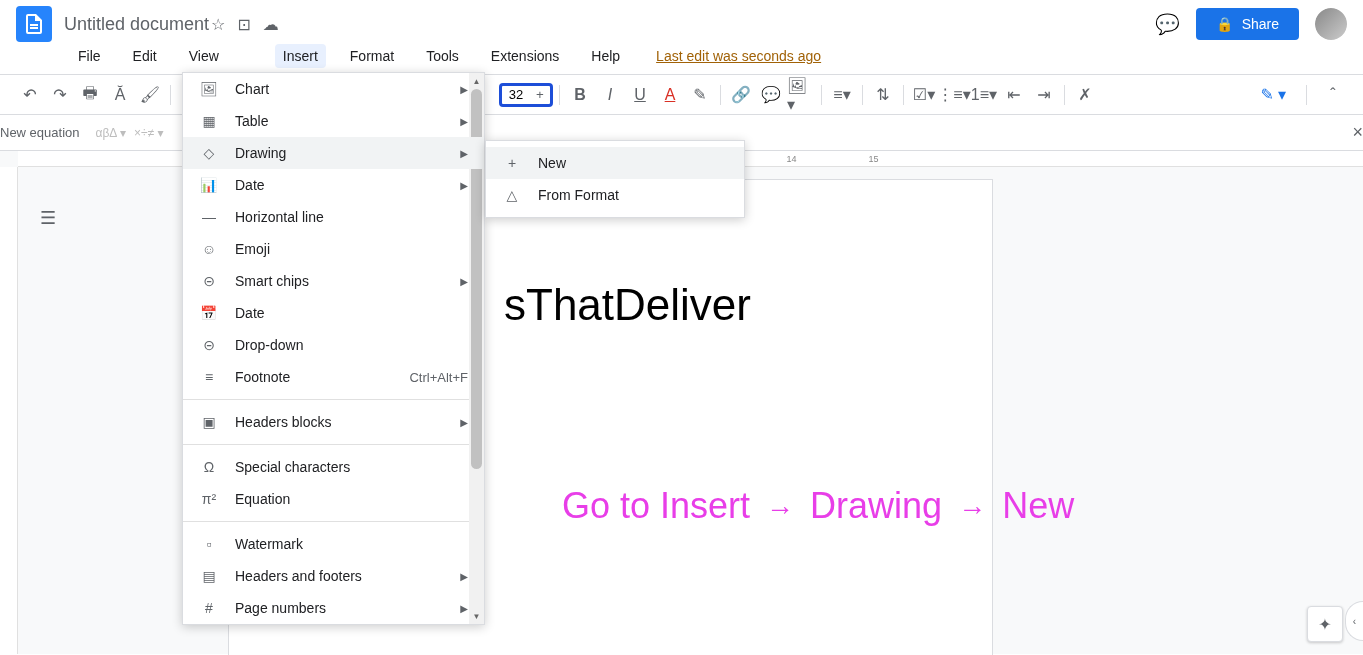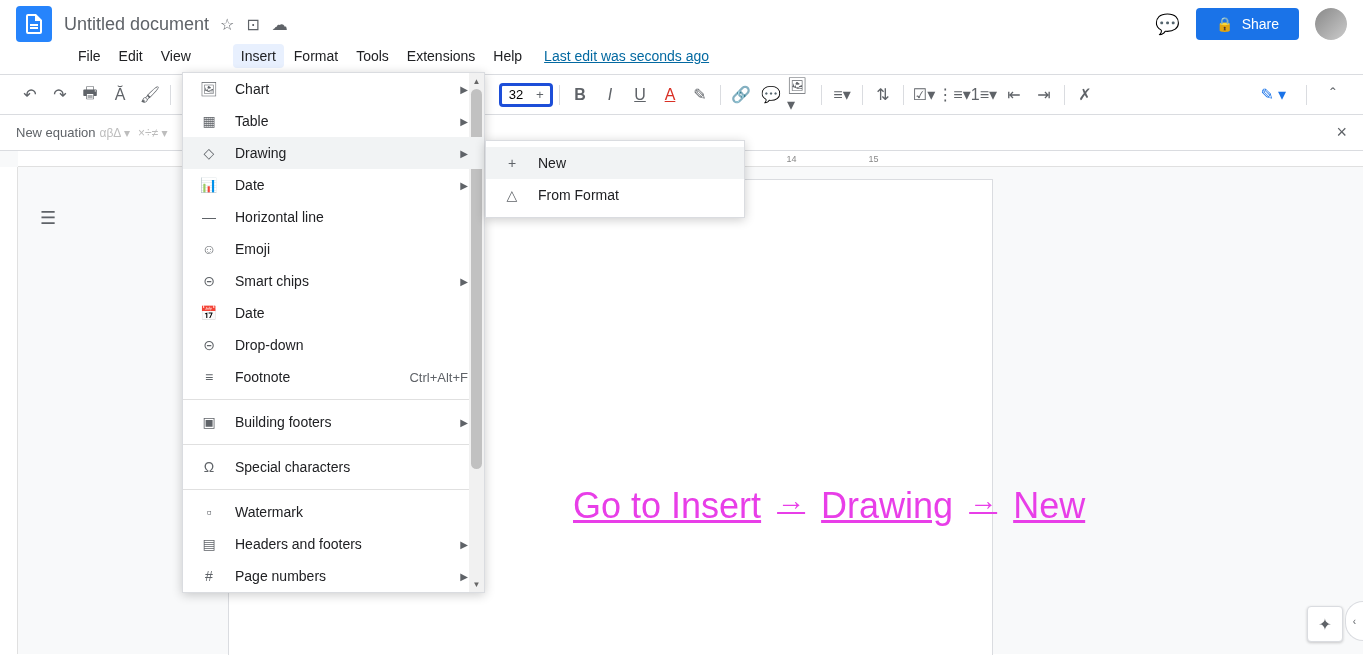--- a/index.html
+++ b/index.html
@@ -1,59 +1,59 @@
 <!DOCTYPE html>
 <html><head>
 <meta charset="utf-8">
 <style>
 * { margin: 0; padding: 0; box-sizing: border-box; font-family: Arial, sans-serif; }
 body { width: 1363px; height: 655px; background: #fff; overflow: hidden; position: relative; }
 
 .titlebar { display: flex; align-items: center; padding: 8px 16px 0 16px; height: 40px; }
 .logo { width: 36px; height: 36px; background: #2684fc; border-radius: 4px; display: flex; align-items: center; justify-content: center; margin-right: 12px; }
 .logo svg { width: 24px; height: 24px; fill: #fff; }
-.doc-title { font-size: 18px; color: #5f6368; margin-right: 11px; }
+.doc-title { font-size: 18px; color: #5f6368; margin-right: 2px; }
 .title-icons { display: flex; gap: 12px; color: #5f6368; }
 .title-icons span { cursor: pointer; font-size: 16px; }
 .spacer { flex: 1; }
 .header-right { display: flex; align-items: center; gap: 16px; }
 .comment-icon { color: #5f6368; font-size: 20px; cursor: pointer; }
 .share-btn { background: #1a73e8; color: #fff; border: none; border-radius: 4px; padding: 8px 20px; font-size: 14px; font-weight: 500; cursor: pointer; display: flex; align-items: center; gap: 8px; }
 .avatar { width: 32px; height: 32px; border-radius: 50%; background: #ddd; overflow: hidden; }
 .avatar-inner { width: 100%; height: 100%; background: linear-gradient(135deg, #888, #ccc); border-radius: 50%; }
 
-.menubar { display: flex; align-items: center; padding: 4px 70px 6px 70px; gap: 2px; border-bottom: 1px solid #dadce0; }
+.menubar { display: flex; align-items: center; padding: 4px 70px 6px 70px; gap: 16px; border-bottom: 1px solid #dadce0; }
 .menu-item { padding: 4px 8px; font-size: 14px; color: #202124; cursor: pointer; border-radius: 4px; }
 .menu-item.active { background: #e8f0fe; margin-left: 32px; }
-.last-edit { margin-left: 12px; color: #0369a1; font-size: 14px; text-decoration: underline; cursor: pointer; }
+.last-edit { margin-left: 12px; color: #a16207; font-size: 14px; text-decoration: underline; cursor: pointer; }
 
 .toolbar { display: flex; align-items: center; padding: 6px 16px; border-bottom: 1px solid #dadce0; gap: 2px; height: 40px; }
 .tool-btn { width: 28px; height: 28px; display: flex; align-items: center; justify-content: center; cursor: pointer; border-radius: 4px; color: #5f6368; font-size: 16px; }
 .tool-sep { width: 1px; height: 20px; background: #dadce0; margin: 0 4px; }
 .font-size-box { display: flex; align-items: center; border: 3px solid #1d4ed8; border-radius: 4px; height: 24px; }
 .font-size-box button { width: 20px; height: 22px; border: none; background: none; cursor: pointer; color: #5f6368; }
 .font-size-box input { width: 28px; text-align: center; border: none; font-size: 13px; outline: none; }
 .toolbar-right { margin-left: auto; display: flex; align-items: center; gap: 8px; }
 .edit-mode { display: flex; align-items: center; gap: 4px; color: #1a73e8; cursor: pointer; padding: 4px 8px; }
 
-.secondary-bar { display: flex; align-items: center; padding: 6px 16px; border-bottom: 1px solid #dadce0; height: 36px; gap: 4px; }
+.secondary-bar { display: flex; align-items: center; padding: 6px 0; border-bottom: 1px solid #dadce0; height: 36px; gap: 16px; }
 .new-eq { font-size: 13px; color: #5f6368; }
 .eq-symbols { display: flex; gap: 8px; color: #bdbdbd; font-size: 12px; }
 .close-x { margin-left: auto; color: #5f6368; font-size: 18px; cursor: pointer; }
 
 .workspace { position: relative; display: flex; height: calc(655px - 40px - 36px - 40px - 36px); background: #f8f9fa; }
 .outline-icon { position: absolute; left: 40px; top: 56px; color: #5f6368; font-size: 18px; cursor: pointer; }
 
 .ruler-h { position: absolute; top: 0; left: 18px; right: 0; height: 16px; background: #fff; border-bottom: 1px solid #e0e0e0; display: flex; align-items: center; font-size: 9px; color: #888; overflow: hidden; }
 .ruler-h .marks { position: absolute; left: 210px; display: flex; gap: 72px; }
 .ruler-v { position: absolute; top: 16px; left: 0; width: 18px; bottom: 0; background: #fff; border-right: 1px solid #e0e0e0; }
 
 .page { position: absolute; left: 228px; top: 28px; width: 765px; height: 900px; background: #fff; border: 1px solid #dadce0; }
 .page-text { position: absolute; top: 100px; left: 275px; font-size: 44px; font-family: Arial; color: #000; }
-.annotation { position: absolute; top: 305px; left: 344px; font-size: 36px; color: #e83ee8; font-family: 'Comic Sans MS', cursive; display: flex; gap: 16px; white-space: nowrap; text-decoration: underline; }
+.annotation { position: absolute; top: 305px; left: 333px; font-size: 36px; color: #e83ee8; font-family: 'Comic Sans MS', cursive; display: flex; align-items: center; gap: 16px; white-space: nowrap; }
 .arrow { font-size: 28px; }
 
 .dropdown { position: absolute; top: 72px; left: 182px; width: 303px; background: #fff; border: 1px solid #dadce0; box-shadow: 0 2px 10px rgba(0,0,0,0.2); z-index: 100; }
 .dd-item { display: flex; align-items: center; padding: 8px 16px; font-size: 14px; color: #202124; cursor: pointer; position: relative; height: 32px; }
 .dd-item:hover, .dd-item.hover { background: #f1f3f4; }
 .dd-item .icon { width: 20px; margin-right: 16px; color: #5f6368; display: flex; align-items: center; justify-content: center; }
 .dd-item .chev { margin-left: auto; color: #5f6368; font-size: 10px; }
 .dd-item .shortcut { margin-left: auto; color: #5f6368; font-size: 13px; }
 .dd-sep { height: 1px; background: #e0e0e0; margin: 6px 0; }
 .dd-scroll { position: absolute; right: 0; top: 0; bottom: 0; width: 15px; background: #f1f1f1; }
@@ -178,20 +178,21 @@
         <span>11</span>
         <span>12</span>
         <span>13</span>
         <span>14</span>
         <span>15</span>
       </div>
   </div>
   <div class="ruler-v"></div>
   <div class="outline-icon">☰</div>
   <div class="page">
+    <div class="page-text">sThatDeliver</div>
     <div class="annotation">
       <span>Go to Insert</span>
       <span class="arrow">→</span>
       <span>Drawing</span>
       <span class="arrow">→</span>
       <span>New</span>
     </div>
   </div>
   <div class="explore-btn">✦</div>
   <div class="side-tab">‹</div>
@@ -245,27 +246,31 @@
       <span>Drop-down</span>
     </div>
     <div class="dd-item">
       <span class="icon">≡</span>
       <span>Footnote</span>
       <span class="shortcut">Ctrl+Alt+F</span>
     </div>
     <div class="dd-sep"></div>
     <div class="dd-item">
       <span class="icon">▣</span>
-      <span>Building footers</span>
+      <span>Headers blocks</span>
       <span class="chev">▶</span>
     </div>
     <div class="dd-sep"></div>
     <div class="dd-item">
       <span class="icon">Ω</span>
       <span>Special characters</span>
+    </div>
+    <div class="dd-item">
+      <span class="icon">π²</span>
+      <span>Equation</span>
     </div>
     <div class="dd-sep"></div>
     <div class="dd-item">
       <span class="icon">▫</span>
       <span>Watermark</span>
     </div>
     <div class="dd-item">
       <span class="icon">▤</span>
       <span>Headers and footers</span>
       <span class="chev">▶</span>

